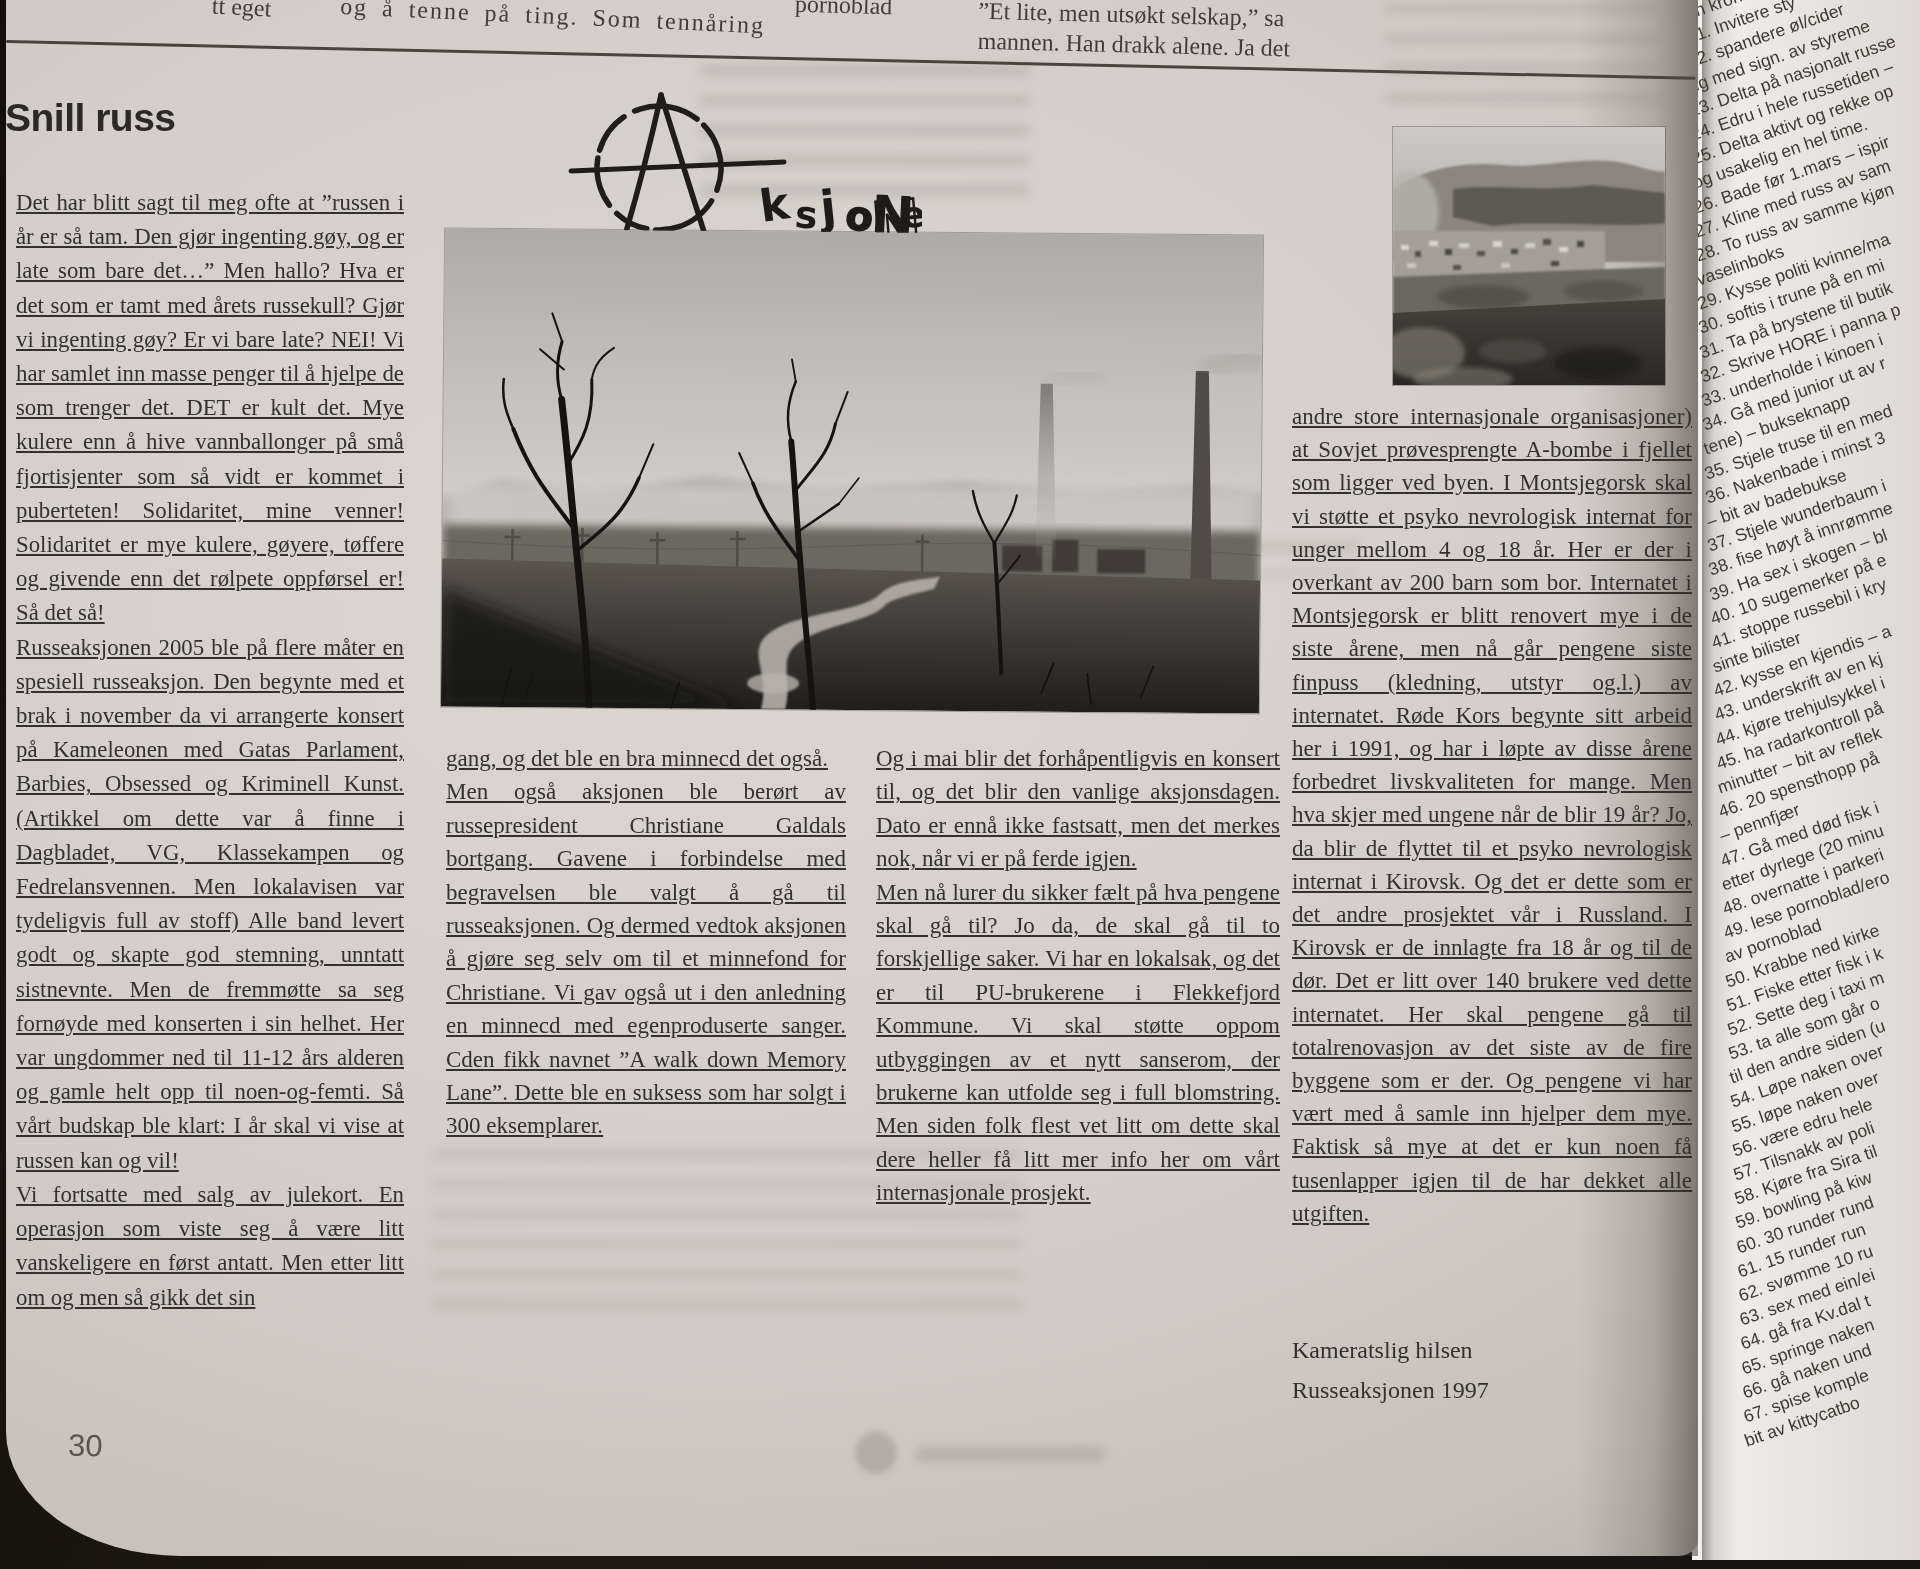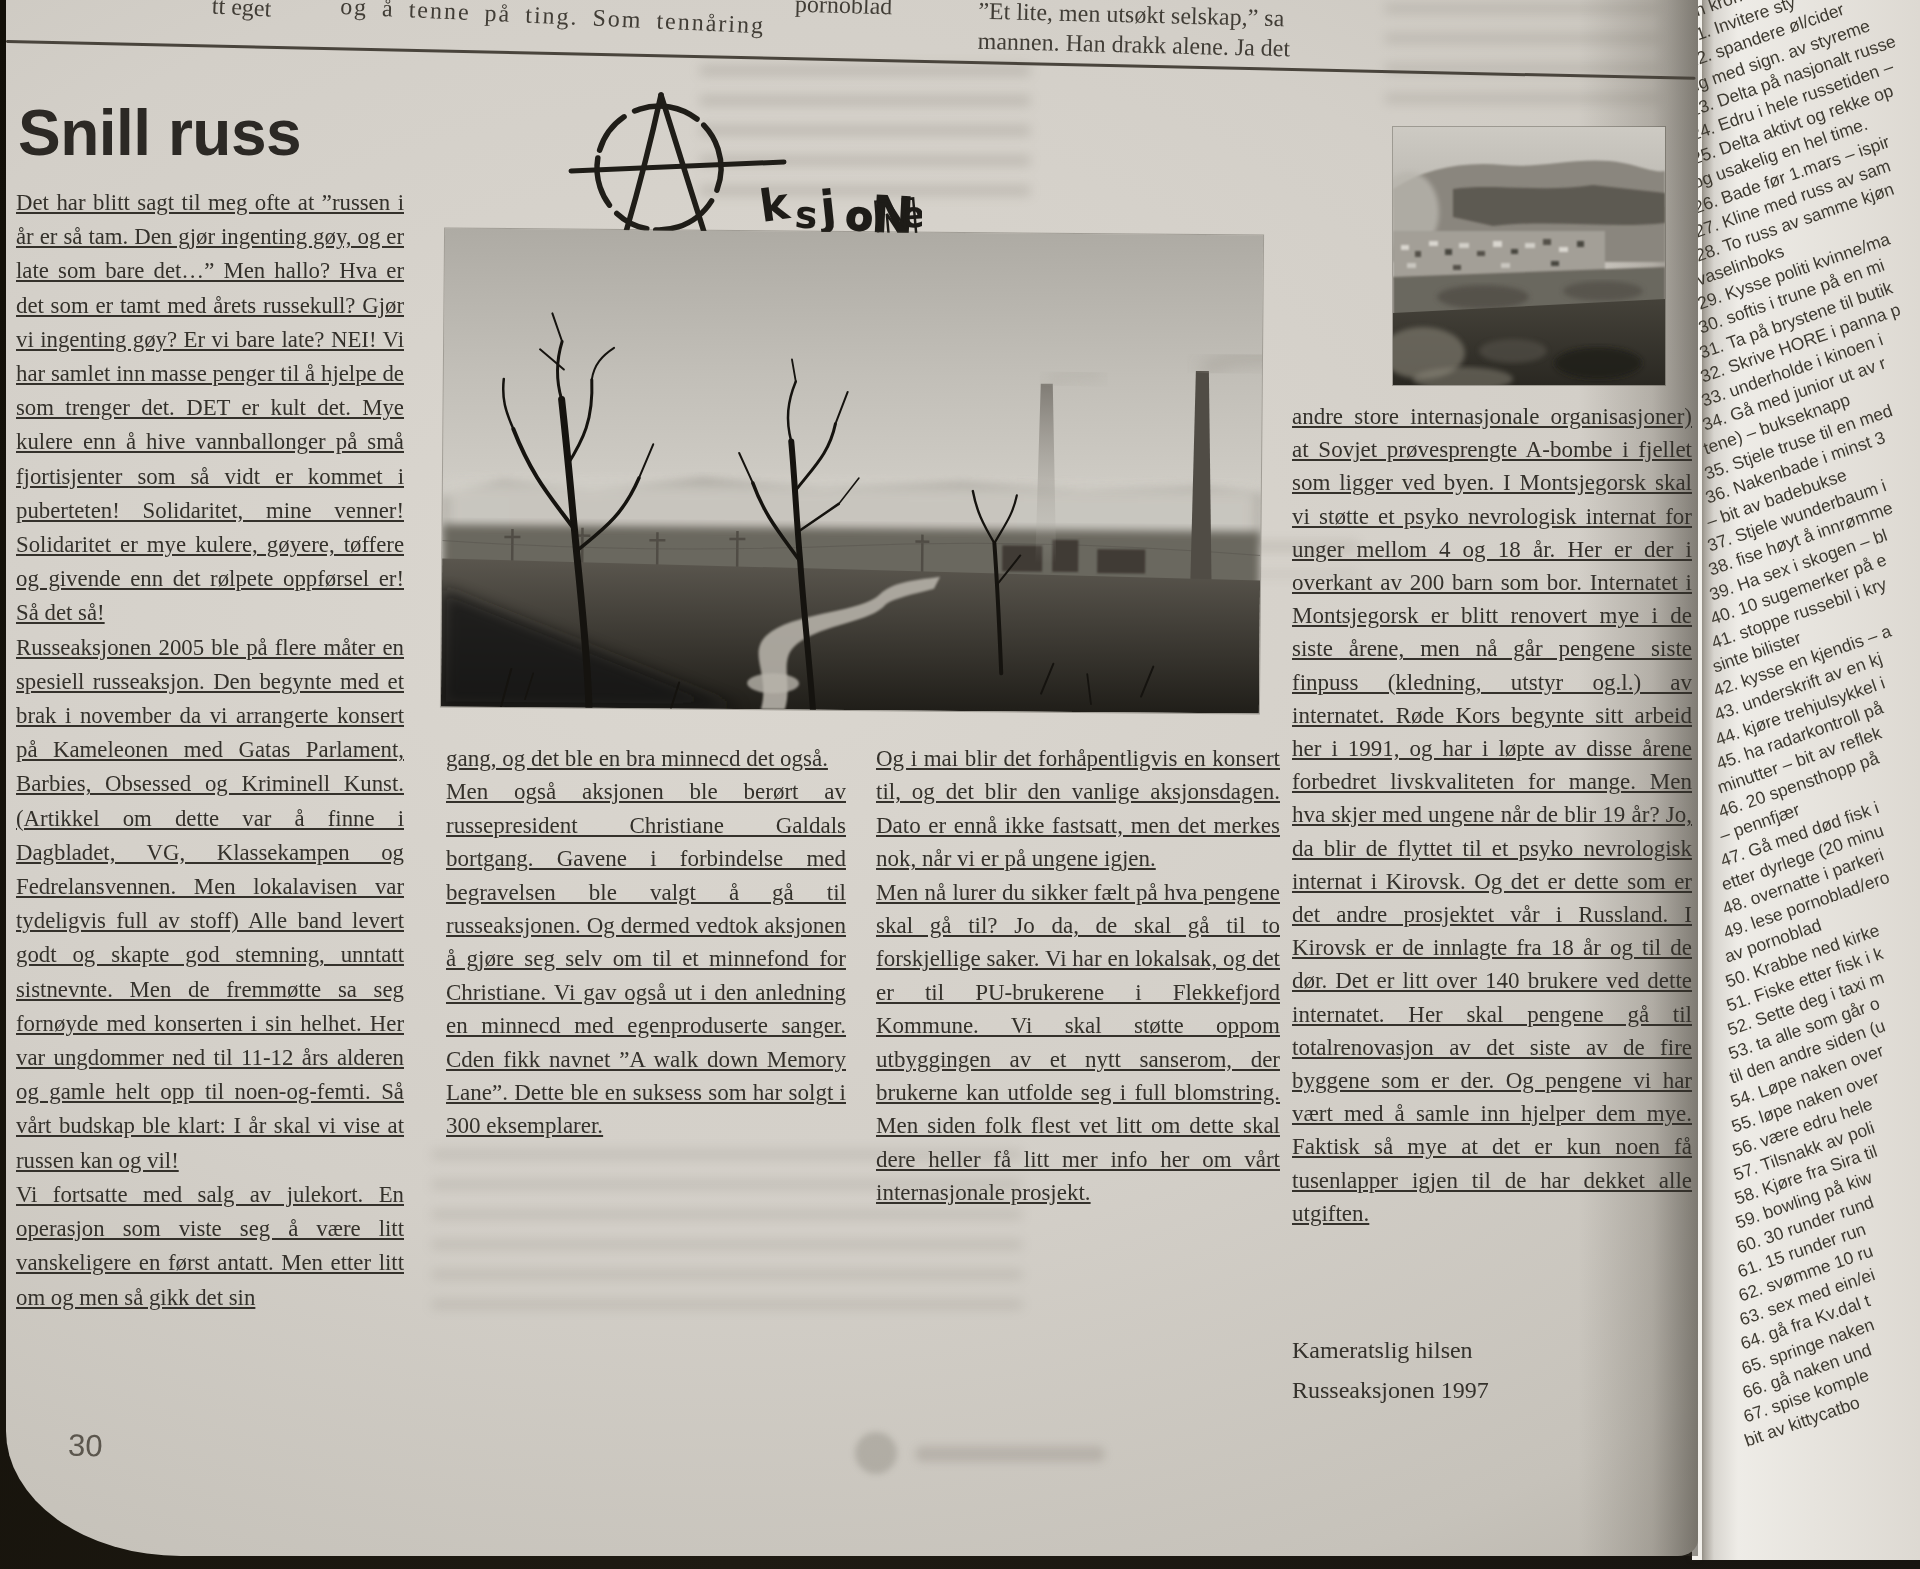--- a/index.html
+++ b/index.html
@@ -19,22 +19,22 @@
     background:linear-gradient(90deg,#9b968d 0px,#d8d5cf 12px,#eeece7 36px,#e7e4de 110px,#ddd9d2 218px);}
   
   .frag{position:absolute;color:#413d36;font-size:24px;line-height:30px;}
   .frag-farleft{left:212px;top:-8px;transform:rotate(3deg);}
   .frag-left{left:340px;top:2px;width:480px;transform:rotate(2.6deg);text-align:justify;letter-spacing:2px;word-spacing:6px;}
   .frag-mid{left:795px;top:-10px;transform:rotate(1.6deg);}
   .frag-right{left:978px;top:0px;width:352px;transform:rotate(1.4deg);text-align:justify;}
   .header-rule{position:absolute;left:6px;top:40px;width:1690px;height:3px;background:#49443c;
     transform:rotate(1.25deg);transform-origin:0 0;border-radius:2px;}
   
-  .article-title{position:absolute;left:18px;top:96px;
-    font-family:"Liberation Sans",sans-serif;font-weight:600;font-size:64px;color:#2c2925;letter-spacing:-.5px;}
+  .article-title{position:absolute;left:5px;top:96px;
+    font-family:"Liberation Sans",sans-serif;font-weight:600;font-size:39px;color:#2c2925;letter-spacing:-.5px;}
   .col{position:absolute;color:#34312b;text-align:justify;text-decoration:underline;}
   .col .para{margin:0;}
   #col1{left:16px;top:186px;width:388px;font-size:22.8px;line-height:34.2px;}
   #col2{left:446px;top:742px;width:400px;font-size:23px;line-height:33.4px;}
   #col3{left:876px;top:742px;width:404px;font-size:23px;line-height:33.4px;}
   #col4{left:1292px;top:400px;width:400px;font-size:23px;line-height:33.2px;}
   .signature{position:absolute;left:1292px;top:1330px;font-size:24px;line-height:40px;color:#34312b;}
   .page-number{position:absolute;left:68px;top:1428px;font-family:"Liberation Sans",sans-serif;
     font-size:31px;color:#5b564d;transform:rotate(2deg);}
   
@@ -301,21 +301,21 @@
   <div id="col1" class="col">
       <div class="para">Det har blitt sagt til meg ofte at ”russen i år er så tam. Den gjør ingenting gøy, og er late som bare det…” Men hallo? Hva er det som er tamt med årets russekull? Gjør vi ingenting gøy? Er vi bare late? NEI! Vi har samlet inn masse penger til å hjelpe de som trenger det. DET er kult det. Mye kulere enn å hive vannballonger på små fjortisjenter som så vidt er kommet i puberteten! Solidaritet, mine venner! Solidaritet er mye kulere, gøyere, tøffere og givende enn det rølpete oppførsel er! Så det så!</div>
       <div class="para">Russeaksjonen 2005 ble på flere måter en spesiell russeaksjon. Den begynte med et brak i november da vi arrangerte konsert på Kameleonen med Gatas Parlament, Barbies, Obsessed og Kriminell Kunst. (Artikkel om dette var å finne i Dagbladet, VG, Klassekampen og Fedrelansvennen. Men lokalavisen var tydeligvis full av stoff) Alle band levert godt og skapte god stemning, unntatt sistnevnte. Men de fremmøtte sa seg fornøyde med konserten i sin helhet. Her var ungdommer ned til 11-12 års alderen og gamle helt opp til noen-og-femti. Så vårt budskap ble klart: I år skal vi vise at russen kan og vil!</div>
       <div class="para">Vi fortsatte med salg av julekort. En operasjon som viste seg å være litt vanskeligere en først antatt. Men etter litt om og men så gikk det sin</div>
     </div>
   <div id="col2" class="col">
       <div class="para">gang, og det ble en bra minnecd det også.</div>
       <div class="para">Men også aksjonen ble berørt av russepresident Christiane Galdals bortgang. Gavene i forbindelse med begravelsen ble valgt å gå til russeaksjonen. Og dermed vedtok aksjonen å gjøre seg selv om til et minnefond for Christiane. Vi gav også ut i den anledning en minnecd med egenproduserte sanger. Cden fikk navnet ”A walk down Memory Lane”. Dette ble en suksess som har solgt i 300 eksemplarer.</div>
     </div>
   <div id="col3" class="col">
-      <div class="para">Og i mai blir det forhåpentligvis en konsert til, og det blir den vanlige aksjonsdagen. Dato er ennå ikke fastsatt, men det merkes nok, når vi er på ungene igjen.</div>
+      <div class="para">Og i mai blir det forhåpentligvis en konsert til, og det blir den vanlige aksjonsdagen. Dato er ennå ikke fastsatt, men det merkes nok, når vi er på ferde igjen.</div>
       <div class="para">Men nå lurer du sikker fælt på hva pengene skal gå til? Jo da, de skal gå til to forskjellige saker. Vi har en lokalsak, og det er til PU-brukerene i Flekkefjord Kommune. Vi skal støtte oppom utbyggingen av et nytt sanserom, der brukerne kan utfolde seg i full blomstring. Men siden folk flest vet litt om dette skal dere heller få litt mer info her om vårt internasjonale prosjekt.</div>
     </div>
   <div id="col4" class="col">
       <div class="para">andre store internasjonale organisasjoner) at Sovjet prøvesprengte A-bombe i fjellet som ligger ved byen. I Montsjegorsk skal vi støtte et psyko nevrologisk internat for unger mellom 4 og 18 år. Her er der i overkant av 200 barn som bor. Internatet i Montsjegorsk er blitt renovert mye i de siste årene, men nå går pengene siste finpuss (kledning, utstyr og.l.) av internatet. Røde Kors begynte sitt arbeid her i 1991, og har i løpte av disse årene forbedret livskvaliteten for mange. Men hva skjer med ungene når de blir 19 år? Jo, da blir de flyttet til et psyko nevrologisk internat i Kirovsk. Og det er dette som er det andre prosjektet vår i Russland. I Kirovsk er de innlagte fra 18 år og til de dør. Det er litt over 140 brukere ved dette internatet. Her skal pengene gå til totalrenovasjon av det siste av de fire byggene som er der. Og pengene vi har vært med å samle inn hjelper dem mye. Faktisk så mye at det er kun noen få tusenlapper igjen til de har dekket alle utgiften.</div>
     </div>
 
   <div class="signature">
     <div>Kameratslig hilsen</div>
     <div>Russeaksjonen 1997</div>
   </div>

